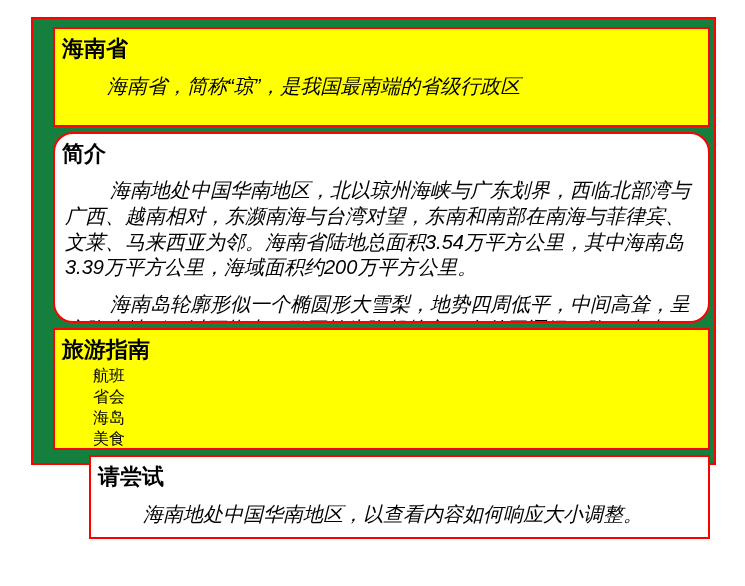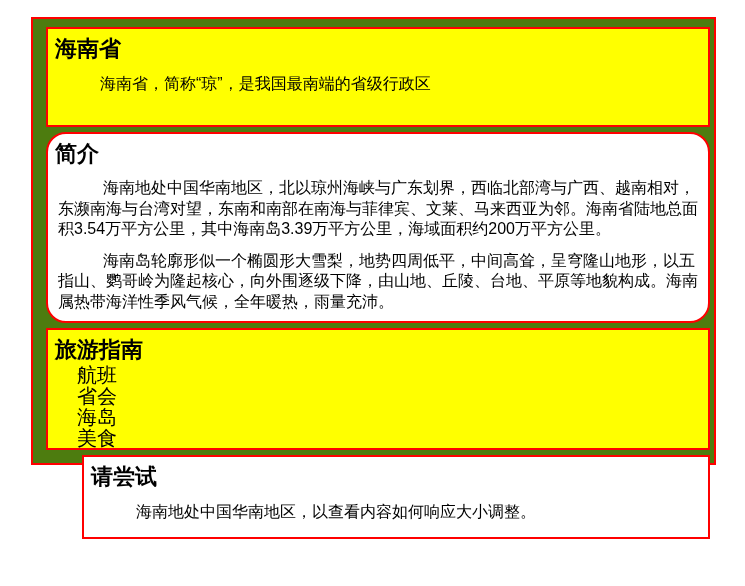--- a/index.html
+++ b/index.html
@@ -13,22 +13,22 @@
     overflow: hidden;
   }
   .frame {
     position: absolute;
     left: 31px;
     top: 17px;
     width: 685px;
     height: 448px;
     box-sizing: border-box;
     border: 2px solid #ff0000;
-    padding: 8px 4px 0 13px;
-    background: #4d7c0f;
+    padding: 8px 4px 0 20px;
+    background: #15803d;
   }
   .card {
     box-sizing: border-box;
     border: 2px solid #ff0000;
     padding: 4px 7px;
     margin-bottom: 5px;
     overflow: hidden;
   }
   .card.yellow { background: #ffff00; }
   .card.white  { background: #ffffff; }
@@ -36,30 +36,31 @@
   .card-intro  { height: 191px; border-radius: 20px; }
   .card-guide  { height: 122px; }
   .card-tryit  { height: 84px; margin-left: 36px; }
   .card-title {
     font-size: 22px;
     font-weight: bold;
     line-height: 1.2;
     margin: 3px 0 2px 0;
   }
   .body-text {
-    font-size: 16px;
+    font-size: 20px;
     line-height: 1.28;
     margin: 12px 0;
     text-indent: 45px;
+    font-style: italic;
   }
   .card-intro .body-text { margin: 11px 3px; }
   .menu-item {
-    font-size: 20px;
+    font-size: 16px;
     line-height: 21px;
-    margin-left: 22px;
+    margin-left: 31px;
   }
 </style>
 </head>
 <body>
 
 <div class="frame">
 
   <section class="card yellow card-header">
     <h1 class="card-title">海南省</h1>
     <p class="body-text">海南省，简称“琼”，是我国最南端的省级行政区</p>

